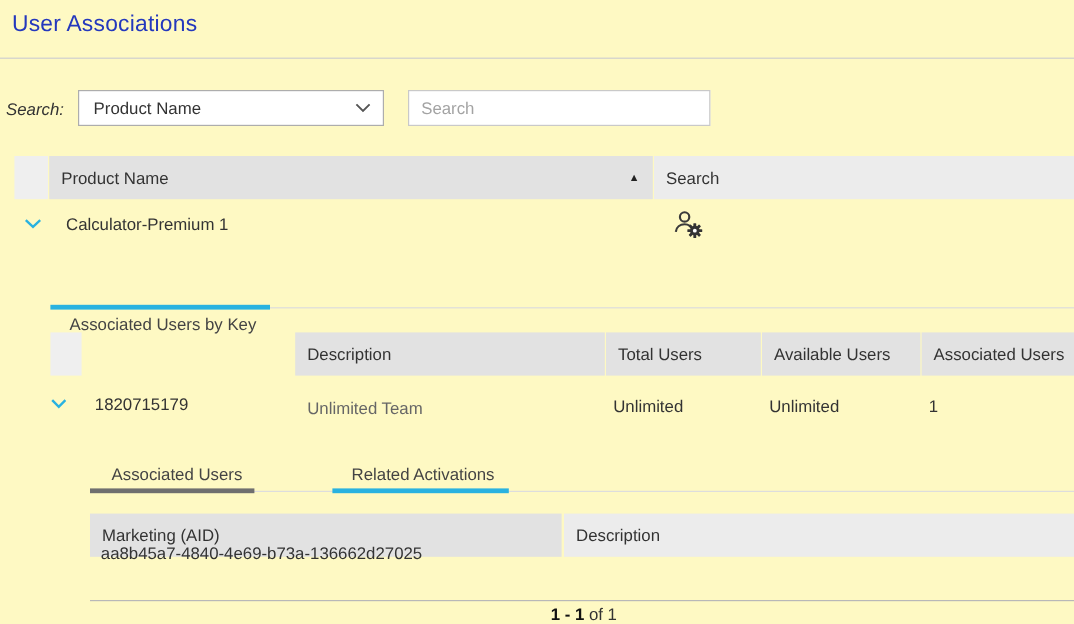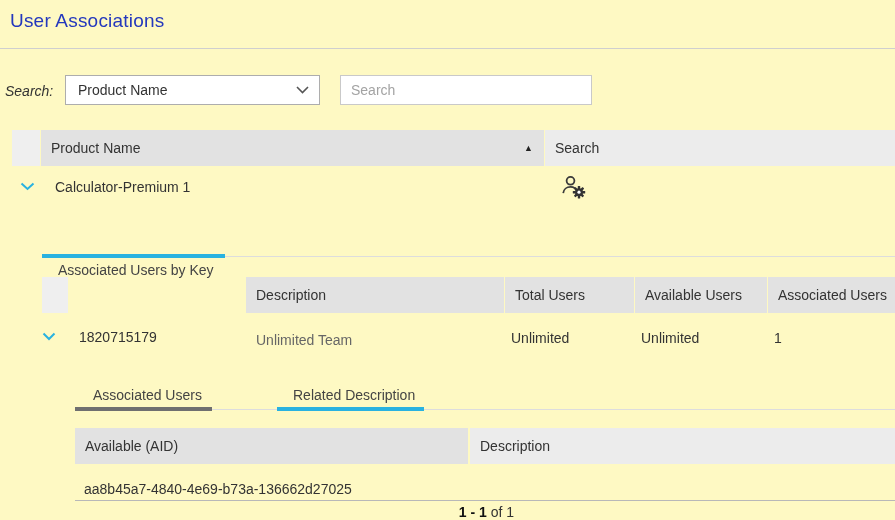--- a/index.html
+++ b/index.html
@@ -112,33 +112,33 @@
         </svg>
     </button>
     <span class="cellval" style="left:79px;top:9px;">1820715179</span>
     <span class="cellval muted" style="left:256px;top:12px;">Unlimited Team</span>
     <span class="cellval" style="left:511px;top:10px;">Unlimited</span>
     <span class="cellval" style="left:641px;top:10px;">Unlimited</span>
     <span class="cellval" style="left:774px;top:10px;">1</span>
   </div>
 
   <button class="tab-label abs" style="left:93px;top:387px;">Associated Users</button>
-  <button class="tab-label abs" style="left:293px;top:387px;">Related Description</button>
+  <button class="tab-label abs" style="left:293px;top:387px;">Related Activations</button>
   <div class="thinline" style="left:75px;top:409px;width:820px;"></div>
   <div class="tab-underline" style="left:75px;top:407px;width:137px;background:#6f6f6f;"></div>
   <div class="tab-underline" style="left:277px;top:407px;width:147px;background:#29b2e0;"></div>
 
   <div class="hcell" style="left:75px;top:428px;width:393px;">
-    <span>Available (AID)</span>
+    <span>Marketing (AID)</span>
   </div>
   <div class="hcell light" style="left:470px;top:428px;width:425px;">
     <span>Description</span>
   </div>
 
-  <div class="abs" style="left:0;top:472px;width:895px;height:34px;">
+  <div class="abs" style="left:0;top:444px;width:895px;height:34px;">
     <span class="cellval" style="left:84px;top:9px;">aa8b45a7-4840-4e69-b73a-136662d27025</span>
     <span class="cellval" style="left:479px;top:9px;"></span>
   </div>
 
   <div class="abs divider" style="left:75px;top:500px;width:820px;background:#b8b8b8;"></div>
 
   <div class="abs pager" style="left:0;top:504px;width:895px;">
     <b>1 - 1</b>
     <span>of 1</span>
   </div>

